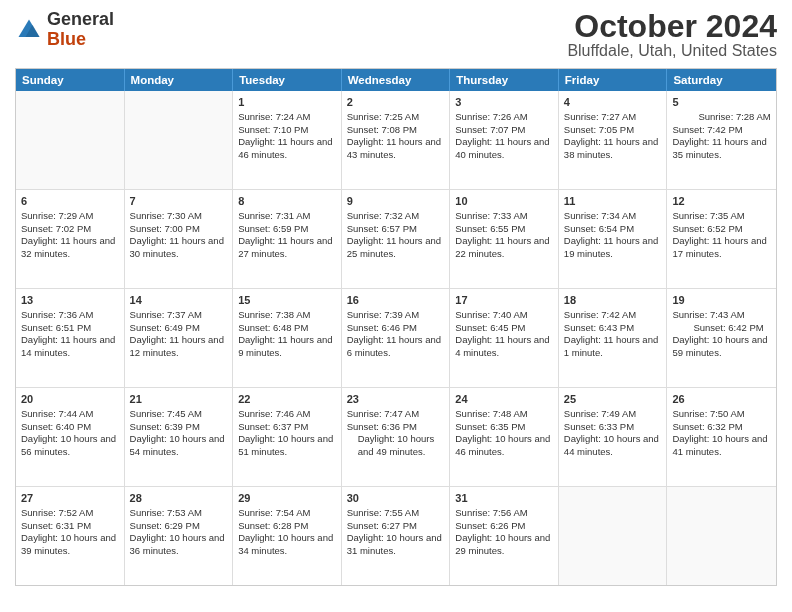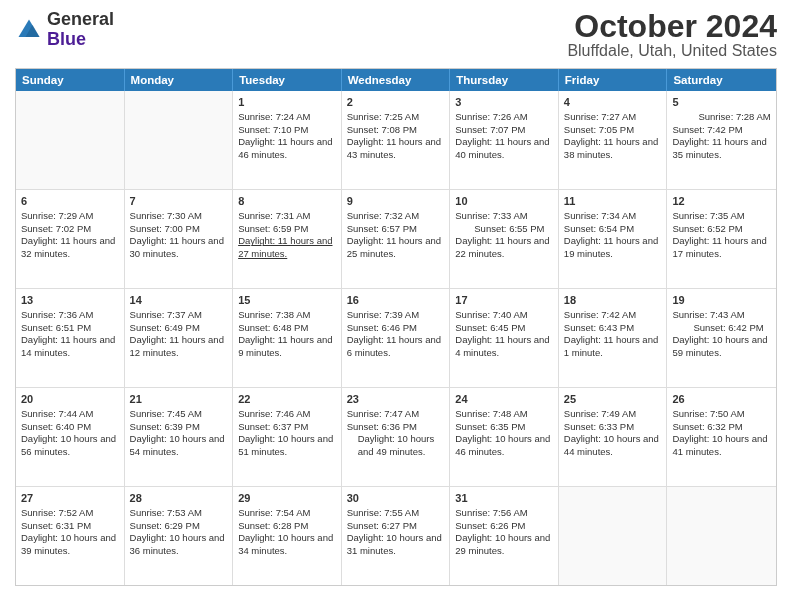--- a/index.html
+++ b/index.html
@@ -27,21 +27,21 @@
       display: flex;
       align-items: center;
     }
     .logo-text {
       font-size: 18px;
       font-weight: bold;
       color: #333;
       line-height: 1.1;
     }
     .logo-text .general { display: block; }
-    .logo-text .blue { color: #4c1d95; display: block; }
+    .logo-text .blue { color: #c2410c; display: block; }
     .logo-icon {
       width: 28px;
       height: 28px;
       margin-right: 4px;
     }
     .title-area {
       text-align: right;
     }
     .title-area h1 {
       font-size: 32px;
@@ -179,32 +179,32 @@
           <div class="cal-cell">
             <span class="day-num">7</span>
             <span style="display: block;">Sunrise: 7:30 AM</span>
             <span style="display: block;">Sunset: 7:00 PM</span>
             <span style="display: block;">Daylight: 11 hours and 30 minutes.</span>
           </div>
           <div class="cal-cell">
             <span class="day-num">8</span>
             <span style="display: block;">Sunrise: 7:31 AM</span>
             <span style="display: block;">Sunset: 6:59 PM</span>
-            <span style="display: block; text-decoration: underline;">Daylight: 11 hours and 27 minutes.</span>
+            <span style="display: block;">Daylight: 11 hours and 27 minutes.</span>
           </div>
           <div class="cal-cell">
             <span class="day-num">9</span>
             <span style="display: block;">Sunrise: 7:32 AM</span>
             <span style="display: block;">Sunset: 6:57 PM</span>
             <span style="display: block;">Daylight: 11 hours and 25 minutes.</span>
           </div>
           <div class="cal-cell">
             <span class="day-num">10</span>
             <span style="display: block;">Sunrise: 7:33 AM</span>
-            <span style="display: block; margin-left: 19px;">Sunset: 6:55 PM</span>
+            <span style="display: block;">Sunset: 6:55 PM</span>
             <span style="display: block;">Daylight: 11 hours and 22 minutes.</span>
           </div>
           <div class="cal-cell">
             <span class="day-num">11</span>
             <span style="display: block;">Sunrise: 7:34 AM</span>
             <span style="display: block;">Sunset: 6:54 PM</span>
             <span style="display: block;">Daylight: 11 hours and 19 minutes.</span>
           </div>
           <div class="cal-cell">
             <span class="day-num">12</span>

